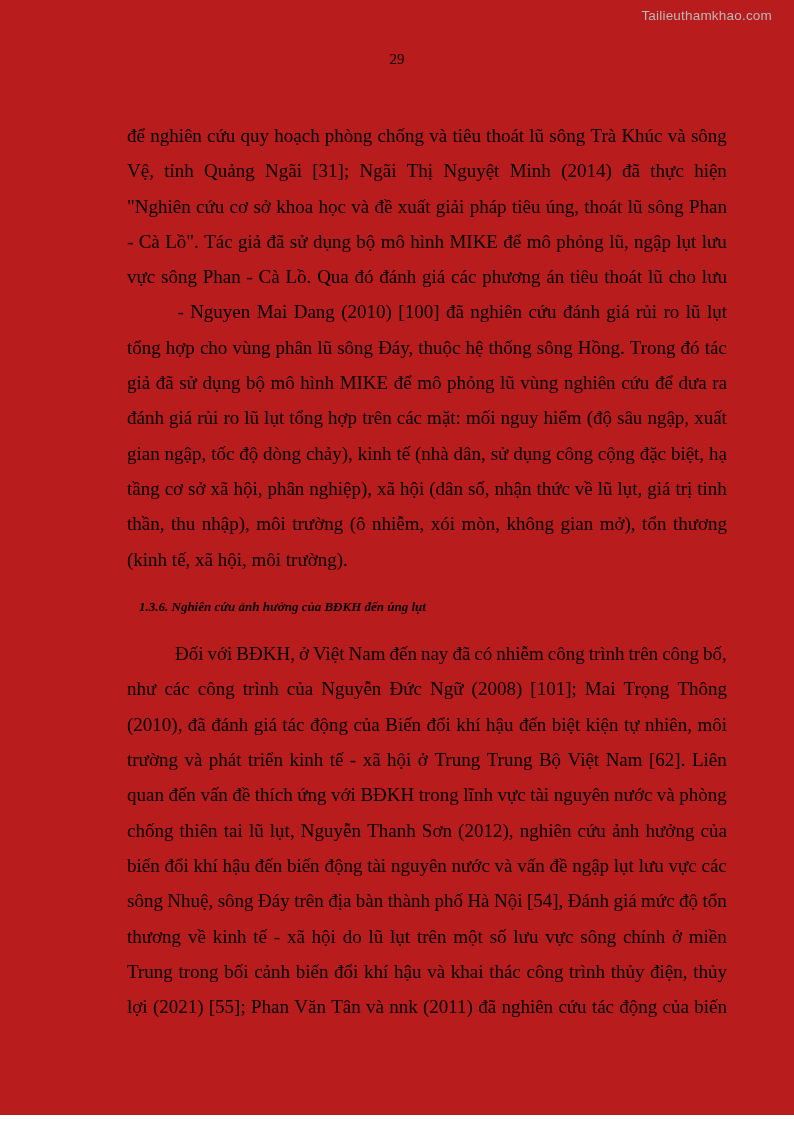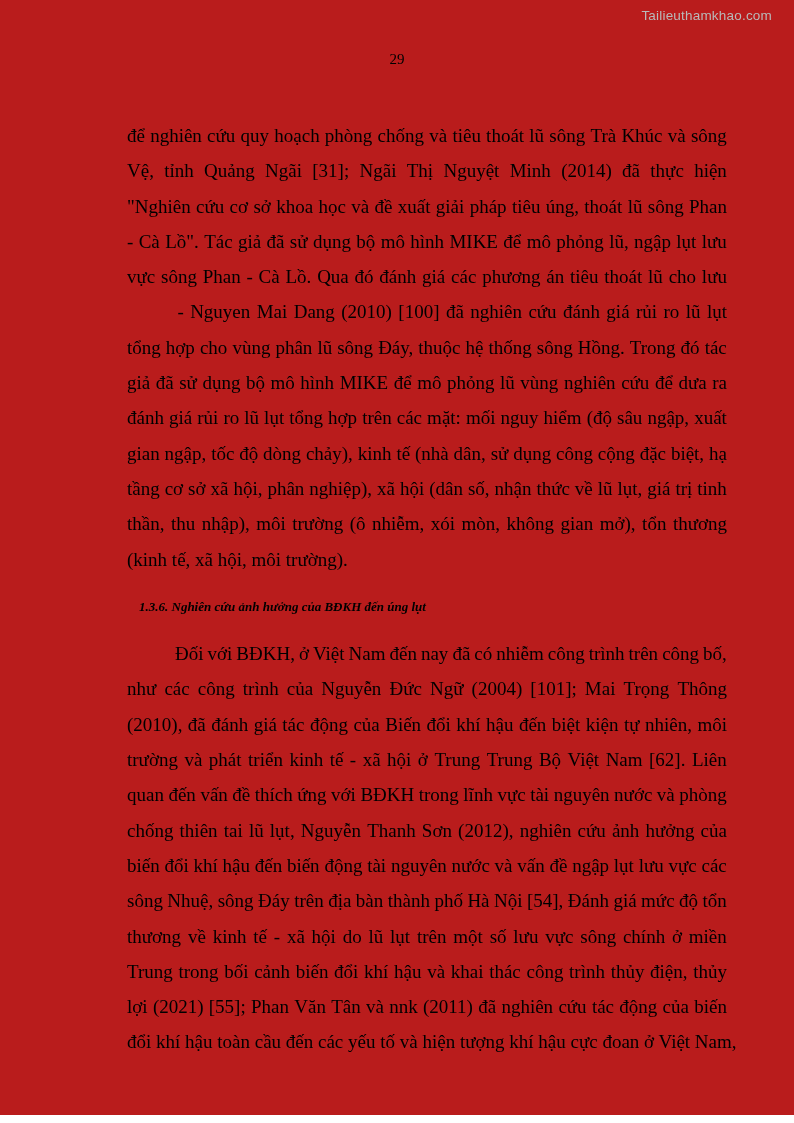--- a/index.html
+++ b/index.html
@@ -348,21 +348,21 @@
         </span>
         <span class="ln just">
           <span class="w">như</span>
           <span class="w">các</span>
           <span class="w">công</span>
           <span class="w">trình</span>
           <span class="w">của</span>
           <span class="w">Nguyễn</span>
           <span class="w">Đức</span>
           <span class="w">Ngữ</span>
-          <span class="w">(2004)</span>
+          <span class="w">(2008)</span>
           <span class="w">[101];</span>
           <span class="w">Mai</span>
           <span class="w">Trọng</span>
           <span class="w">Thông</span>
         </span>
         <span class="ln just">
           <span class="w">(2010),</span>
           <span class="w">đã</span>
           <span class="w">đánh</span>
           <span class="w">giá</span>
@@ -522,18 +522,17 @@
           <span class="w">nnk</span>
           <span class="w">(2011)</span>
           <span class="w">đã</span>
           <span class="w">nghiên</span>
           <span class="w">cứu</span>
           <span class="w">tác</span>
           <span class="w">động</span>
           <span class="w">của</span>
           <span class="w">biến</span>
         </span>
-        <span class="ln flow">đổi khí hậu toàn cầu đến các yếu tố và hiện tượng khí hậu cực đoan ở Việt Nam,</span>
       </p>
 
   </div>
 
 </div>
 
 </body></html>

